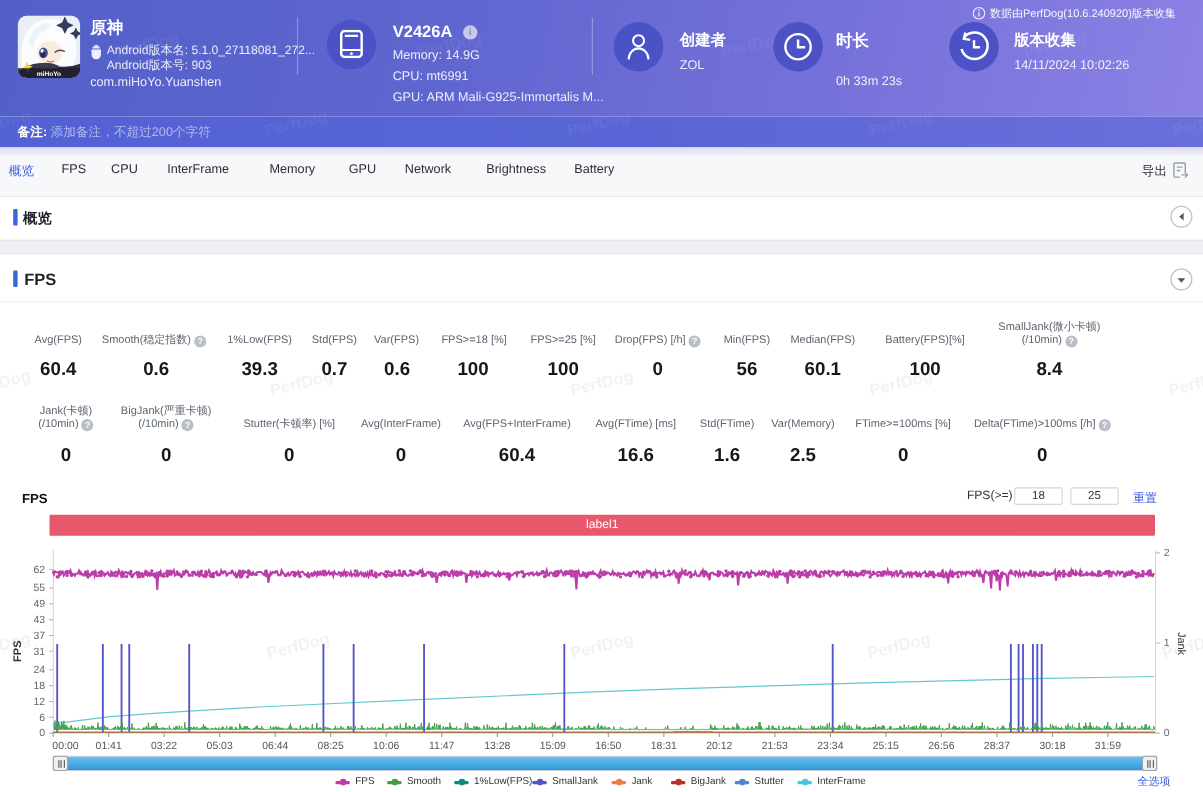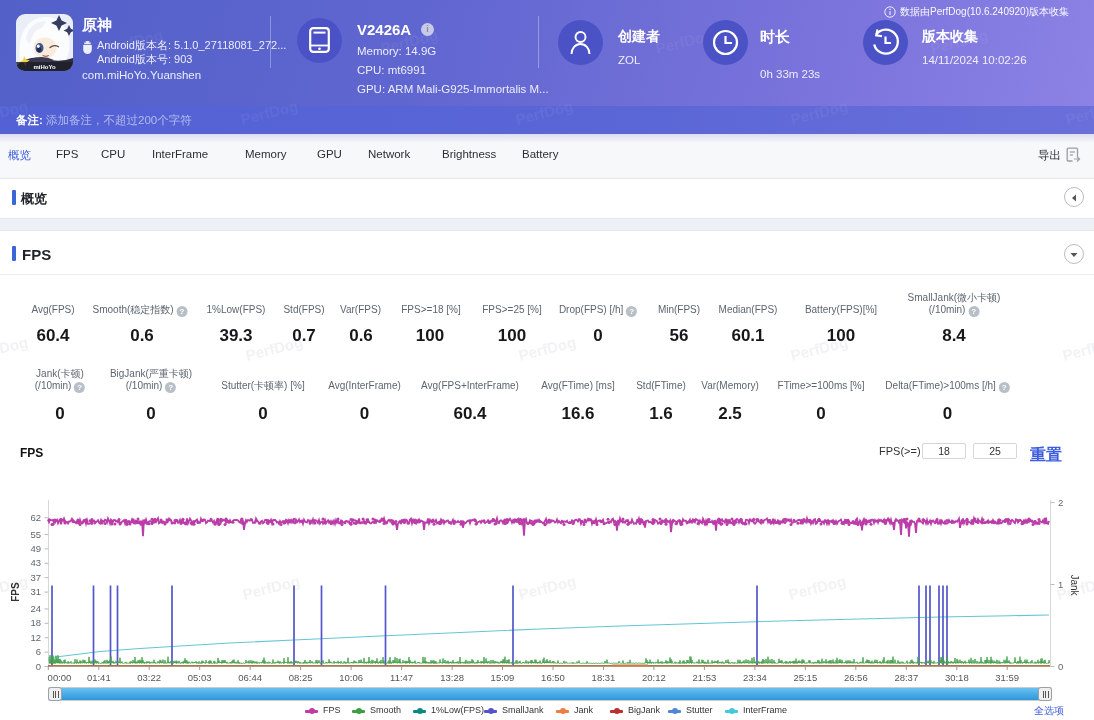--- a/index.html
+++ b/index.html
@@ -223,22 +223,23 @@
 <div class="stat-v" style="left:730px;top:404px">2.5</div>
 <div class="stat-l" style="left:821px;top:380px">FTime&gt;=100ms [%]</div>
 <div class="stat-v" style="left:821px;top:404px">0</div>
 <div class="stat-l" style="left:947.5px;top:380px">Delta(FTime)&gt;100ms [/h] <span class="qm">?</span></div>
 <div class="stat-v" style="left:947.5px;top:404px">0</div>
 
 <div class="abs" style="left:20px;top:446px;font-size:12px;font-weight:bold;color:#111">FPS</div>
 <div class="abs" style="left:879px;top:445px;font-size:11px;color:#333">FPS(&gt;=)</div>
 <div class="inp" style="left:922px;top:443px">18</div>
 <div class="inp" style="left:973px;top:443px">25</div>
-<div class="abs" style="left:1030px;top:445px;font-size:16px;color:#3c5cdd;font-weight:bold">重置</div>
-
+<div class="abs" style="left:1030px;top:445px;font-size:11px;color:#3c5cdd;font-weight:normal">重置</div>
+
+<div class="redbar">label1</div>
 
 <svg class="chart" width="1094" height="210" viewBox="0 0 1094 210" style="position:absolute;left:0;top:490px;font-family:'Liberation Sans',sans-serif">
       <line x1="48.5" y1="10" x2="48.5" y2="177" stroke="#d7d7d7" stroke-width="1"></line>
       <line x1="1050.5" y1="10" x2="1050.5" y2="177" stroke="#d7d7d7" stroke-width="1"></line>
       <line x1="44.5" y1="176.5" x2="48.5" y2="176.5" stroke="#bbb" stroke-width="1"></line>
       <text x="41" y="179.5" text-anchor="end" font-size="9.5" fill="#5f6670">0</text>
       <line x1="44.5" y1="162.1" x2="48.5" y2="162.1" stroke="#bbb" stroke-width="1"></line>
       <text x="41" y="165.1" text-anchor="end" font-size="9.5" fill="#5f6670">6</text>
       <line x1="44.5" y1="147.7" x2="48.5" y2="147.7" stroke="#bbb" stroke-width="1"></line>
       <text x="41" y="150.7" text-anchor="end" font-size="9.5" fill="#5f6670">12</text>

